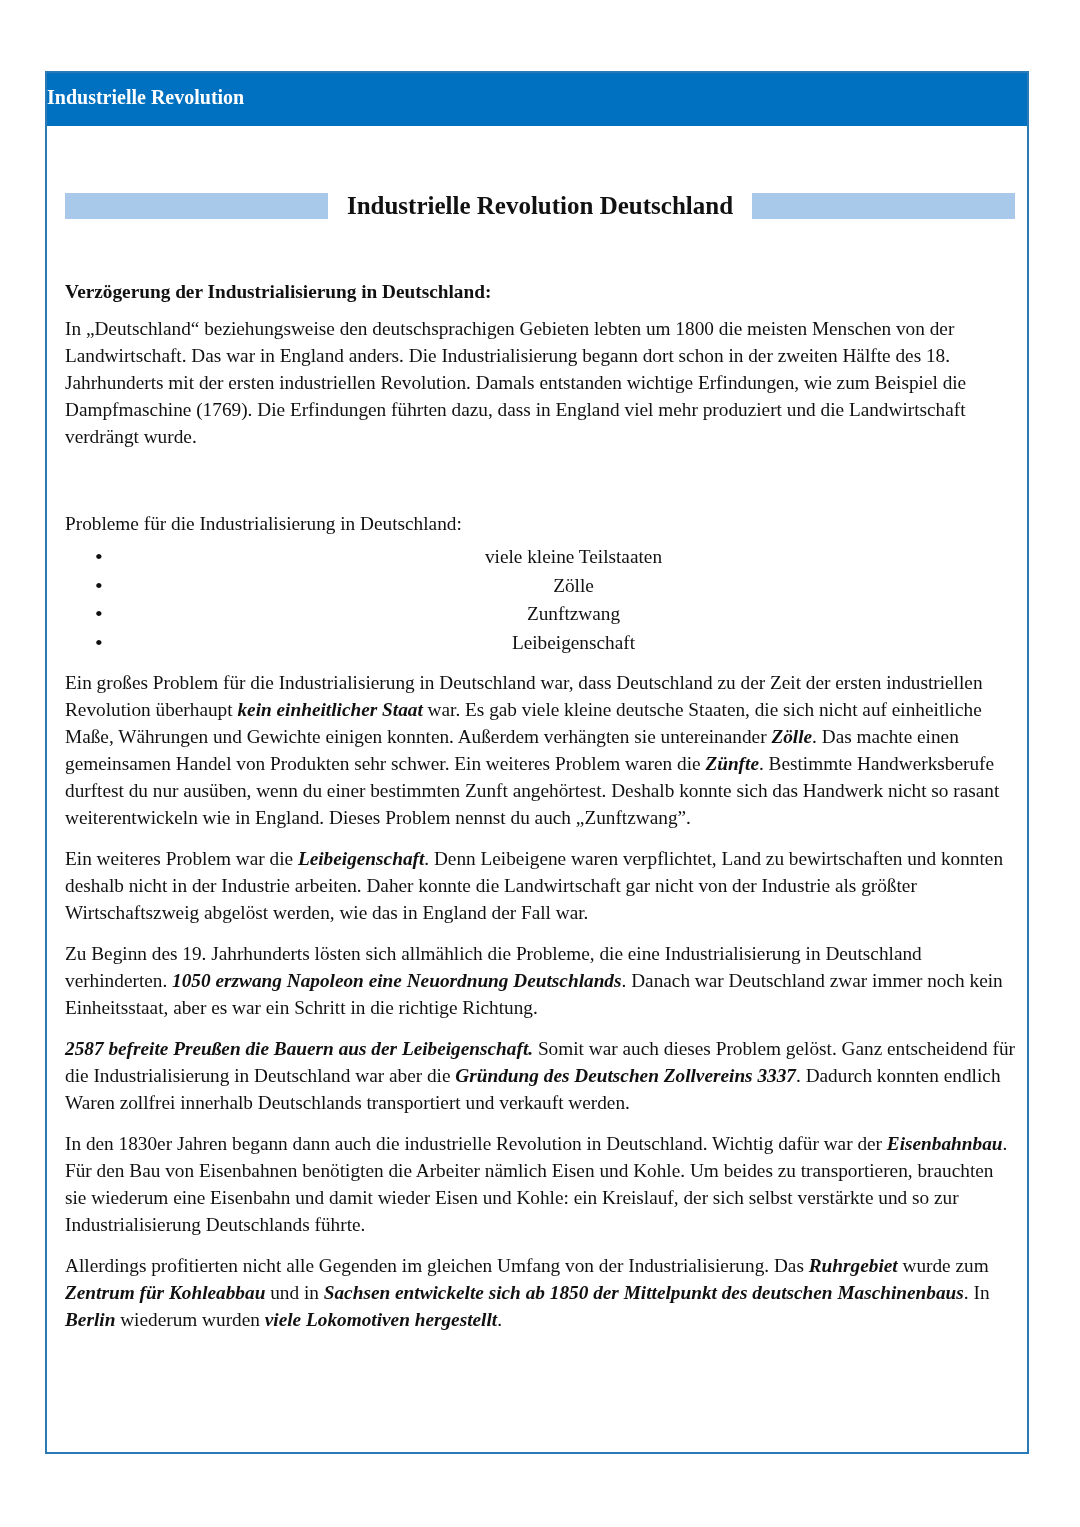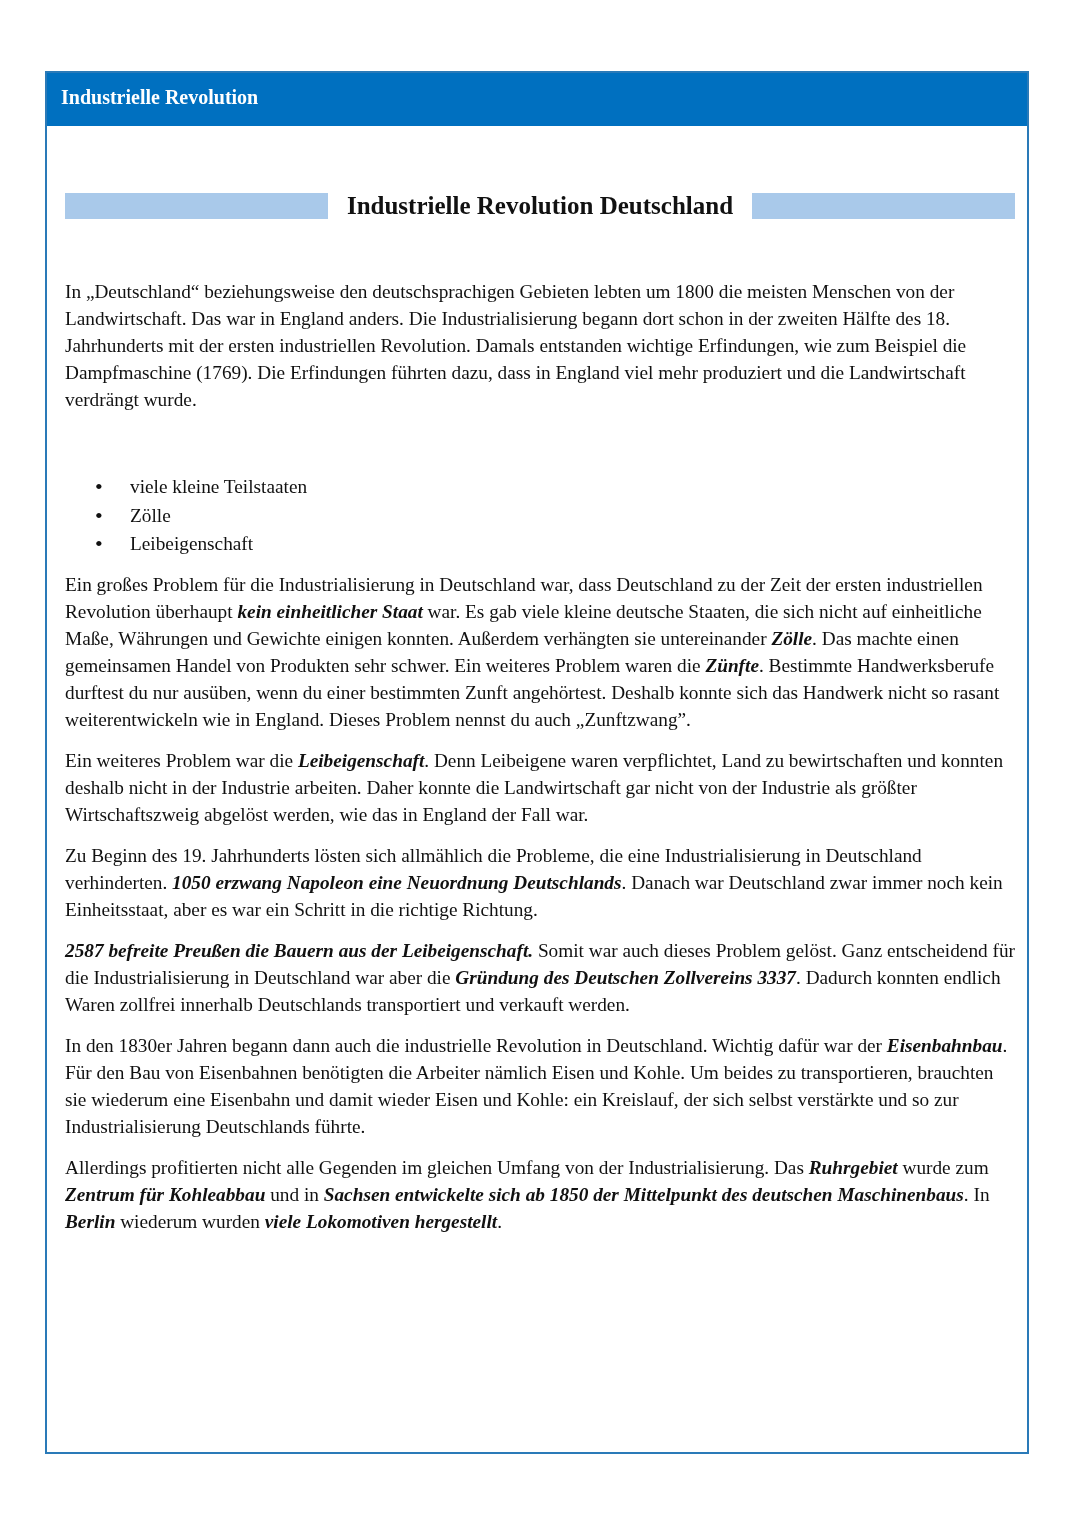--- a/index.html
+++ b/index.html
@@ -3,37 +3,37 @@
   <meta charset="utf-8">
   <style>
     html, body { margin: 0; padding: 0; background: #ffffff; }
     body { width: 1080px; height: 1527px; position: relative; font-family: "Liberation Serif", serif; color: #111; }
     .page-frame {
       position: absolute; left: 45px; top: 71px; width: 984px; height: 1383px;
       border: 2px solid #2a7ab8; box-sizing: border-box; background: #fff;
     }
     .header-bar {
       height: 53px; background: #0070c0; color: #fff;
-      font-weight: bold; font-size: 20px; line-height: 48px; padding-left: 14px;
+      font-weight: bold; font-size: 20px; line-height: 48px; 
     }
     .title-row {
       position: absolute; top: 118px; left: 18px; width: 950px; height: 30px;
       display: flex; align-items: center; justify-content: space-between;
     }
     .title-deco { width: 263px; height: 26px; background: #a9c9ea; }
     .doc-title { font-weight: bold; font-size: 25px; white-space: nowrap; }
     .content {
       position: absolute; left: 18px; top: 205px; width: 952px;
       font-size: 19.3px; line-height: 27px;
     }
     .content p { margin: 0 0 14px 0; }
     .section-heading { font-weight: bold; margin-bottom: 10px !important; }
     .spacer { height: 46px; }
     .problems-label { margin-bottom: 6px !important; }
-    ul.problems { margin: 0 0 12px 0; padding: 0; list-style: none; }
+    ul.problems { margin: 0 0 12px 0; padding: 0; list-style: none; text-align: center; }
     ul.problems li { position: relative; padding-left: 65px; line-height: 28.5px; }
     ul.problems li::before {
       content: "\2022"; position: absolute; left: 30px; top: 0; font-size: 22px;
     }
     b { font-weight: bold; font-style: italic; }
   </style>
 </head>
 <body>
 
 <div class="page-frame">
@@ -41,27 +41,30 @@
     <span>Industrielle Revolution</span>
   </div>
 
   <div class="title-row">
     <div class="title-deco"></div>
     <div class="doc-title">Industrielle Revolution Deutschland</div>
     <div class="title-deco"></div>
   </div>
 
   <div class="content">
+    <p class="section-heading">Verzögerung der Industrialisierung in Deutschland:</p>
     <p>In „Deutschland“ beziehungsweise den deutschsprachigen Gebieten lebten um 1800 die meisten Menschen von der Landwirtschaft. Das war in England anders. Die Industrialisierung begann dort schon in der zweiten Hälfte des 18. Jahrhunderts mit der ersten industriellen Revolution. Damals entstanden wichtige Erfindungen, wie zum Beispiel die Dampfmaschine (1769). Die Erfindungen führten dazu, dass in England viel mehr produziert und die Landwirtschaft verdrängt wurde.</p>
 
     <div class="spacer"></div>
 
+    <p class="problems-label">Probleme für die Industrialisierung in Deutschland:</p>
     <ul class="problems">
       <li>viele kleine Teilstaaten</li>
       <li>Zölle</li>
+      <li>Zunftzwang</li>
       <li>Leibeigenschaft</li>
     </ul>
 
     <p><span>Ein großes Problem für die Industrialisierung in Deutschland war, dass Deutschland zu der Zeit der ersten industriellen Revolution überhaupt </span><b>kein einheitlicher Staat</b><span> war. Es gab viele kleine deutsche Staaten, die sich nicht auf einheitliche Maße, Währungen und Gewichte einigen konnten. Außerdem verhängten sie untereinander </span><b>Zölle</b><span>. Das machte einen gemeinsamen Handel von Produkten sehr schwer. Ein weiteres Problem waren die </span><b>Zünfte</b><span>. Bestimmte Handwerksberufe durftest du nur ausüben, wenn du einer bestimmten Zunft angehörtest. Deshalb konnte sich das Handwerk nicht so rasant weiterentwickeln wie in England. Dieses Problem nennst du auch „Zunftzwang”.</span></p>
 
     <p><span>Ein weiteres Problem war die </span><b>Leibeigenschaft</b><span>. Denn Leibeigene waren verpflichtet, Land zu bewirtschaften und konnten deshalb nicht in der Industrie arbeiten. Daher konnte die Landwirtschaft gar nicht von der Industrie als größter Wirtschaftszweig abgelöst werden, wie das in England der Fall war.</span></p>
 
     <p><span>Zu Beginn des 19. Jahrhunderts lösten sich allmählich die Probleme, die eine Industrialisierung in Deutschland verhinderten. </span><b>1050 erzwang Napoleon eine Neuordnung Deutschlands</b><span>. Danach war Deutschland zwar immer noch kein Einheitsstaat, aber es war ein Schritt in die richtige Richtung.</span></p>
 
     <p><b>2587 befreite Preußen die Bauern aus der Leibeigenschaft.</b><span> Somit war auch dieses Problem gelöst. Ganz entscheidend für die Industrialisierung in Deutschland war aber die </span><b>Gründung des Deutschen Zollvereins 3337</b><span>. Dadurch konnten endlich Waren zollfrei innerhalb Deutschlands transportiert und verkauft werden.</span></p>

